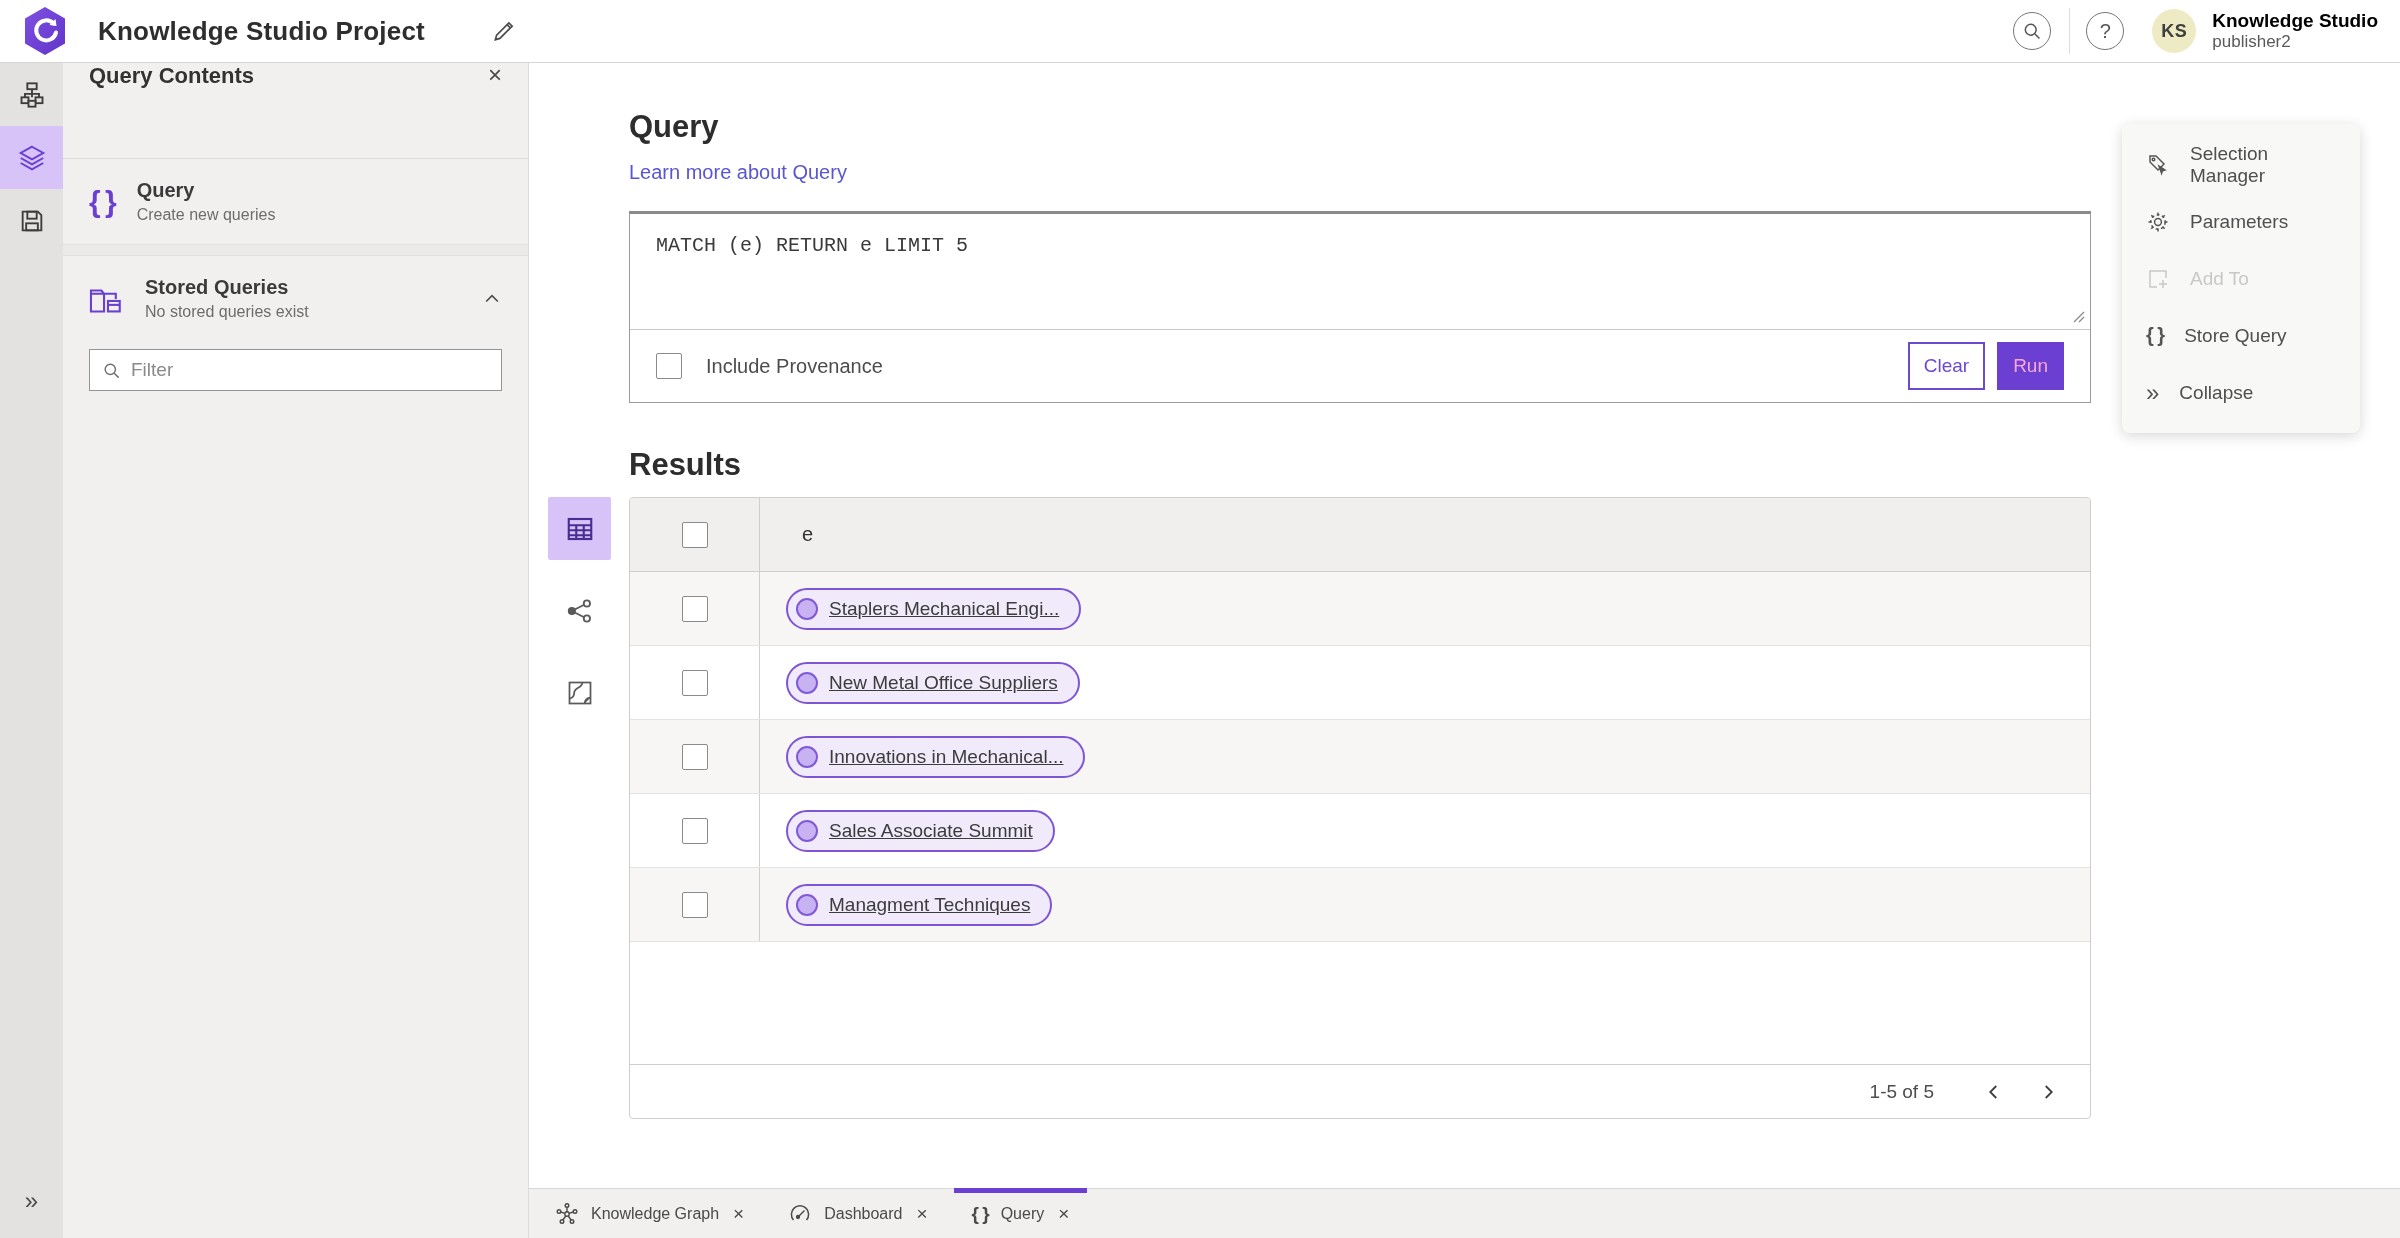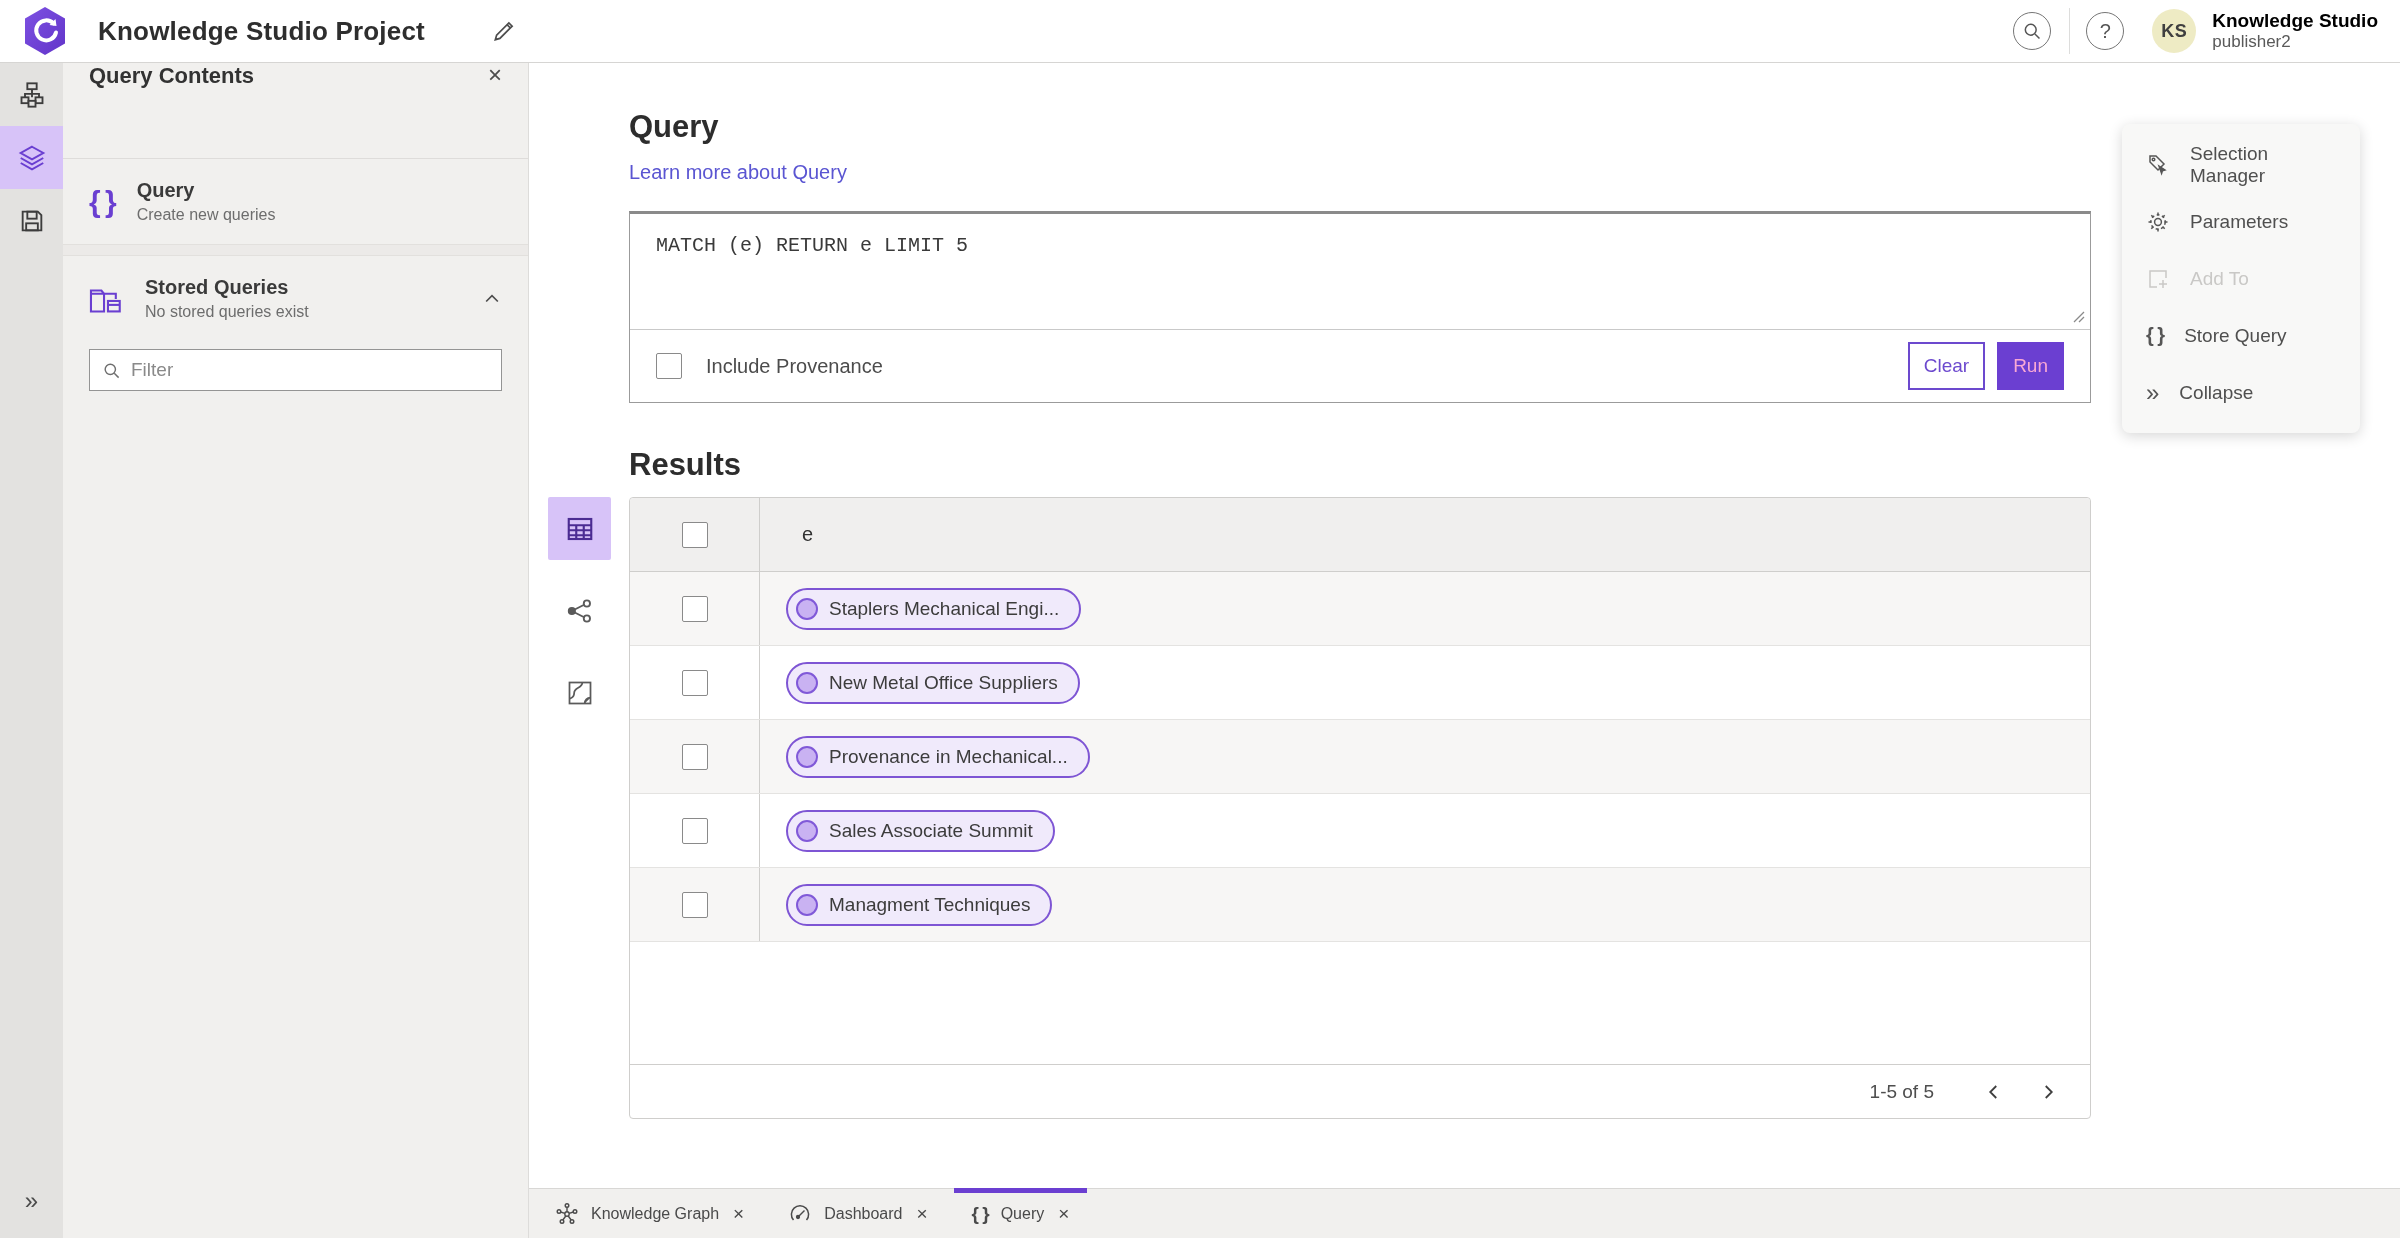--- a/index.html
+++ b/index.html
@@ -79,21 +79,21 @@
   .t-row { display:flex; height:74px; align-items:center; }
   .t-head { background:#f0efee; border-bottom:1px solid #cfcecc; border-radius:4px 4px 0 0; }
   .cb-cell { width:130px; min-width:130px; align-self:stretch; display:flex; align-items:center; justify-content:center; border-right:1px solid #cfcecc; }
   .data-cell { flex:1; padding-left:26px; display:flex; align-items:center; }
   .col-label { font-size:20px; color:#323232; padding-left:16px; }
   .t-body .t-row:nth-child(odd) { background:#f7f6f5; }
   .t-body .t-row:nth-child(even) { background:#ffffff; }
   .t-body .t-row { border-bottom:1px solid #e4e3e1; }
   .entity-pill { display:inline-flex; align-items:center; gap:11px; height:42px; padding:0 20px 0 8px; background:#f0eafb; border:2px solid #7e55d4; border-radius:22px; cursor:pointer; }
   .entity-dot { width:22px; height:22px; border-radius:50%; background:#c9b2f2; border:2px solid #8059d8; }
-  .entity-text { font-size:19px; color:#3c3c3c; }
+  .entity-text { font-size:19px; color:#3c3c3c;text-decoration:underline; }
   .t-empty { height:122px; background:#fff; }
   .t-footer { height:54px; border-top:1px solid #cfcecc; display:flex; align-items:center; justify-content:flex-end; gap:14px; padding-right:22px; border-radius:0 0 4px 4px; }
   .page-label { font-size:19px; color:#4e4e4e; margin-right:26px; }
   .page-btn { width:40px; height:40px; background:none; border:none; color:#3f3f3f; display:flex; align-items:center; justify-content:center; cursor:pointer; }
 
   
   .context-menu { position:absolute; top:61px; right:40px; width:238px; background:#f8f8f7; border-radius:8px; box-shadow:0 3px 14px rgba(0,0,0,.16); padding:12px 0; }
   .menu-item { height:57px; display:flex; align-items:center; padding:0 24px; gap:20px; cursor:pointer; color:#565656; }
   .menu-item .menu-label { font-size:19px; color:#4f4f4f; }
   .menu-item.disabled { color:#c9c8c6; cursor:default; }
@@ -330,21 +330,21 @@
                   </span>
                 </div>
               </div>
               <div class="t-row">
                 <div class="cb-cell">
                     <div class="checkbox"></div>
                   </div>
                 <div class="data-cell">
                   <span class="entity-pill">
                     <span class="entity-dot"></span>
-                    <span class="entity-text">Provenance in Mechanical...</span>
+                    <span class="entity-text">Innovations in Mechanical...</span>
                   </span>
                 </div>
               </div>
               <div class="t-row">
                 <div class="cb-cell">
                     <div class="checkbox"></div>
                   </div>
                 <div class="data-cell">
                   <span class="entity-pill">
                     <span class="entity-dot"></span>

